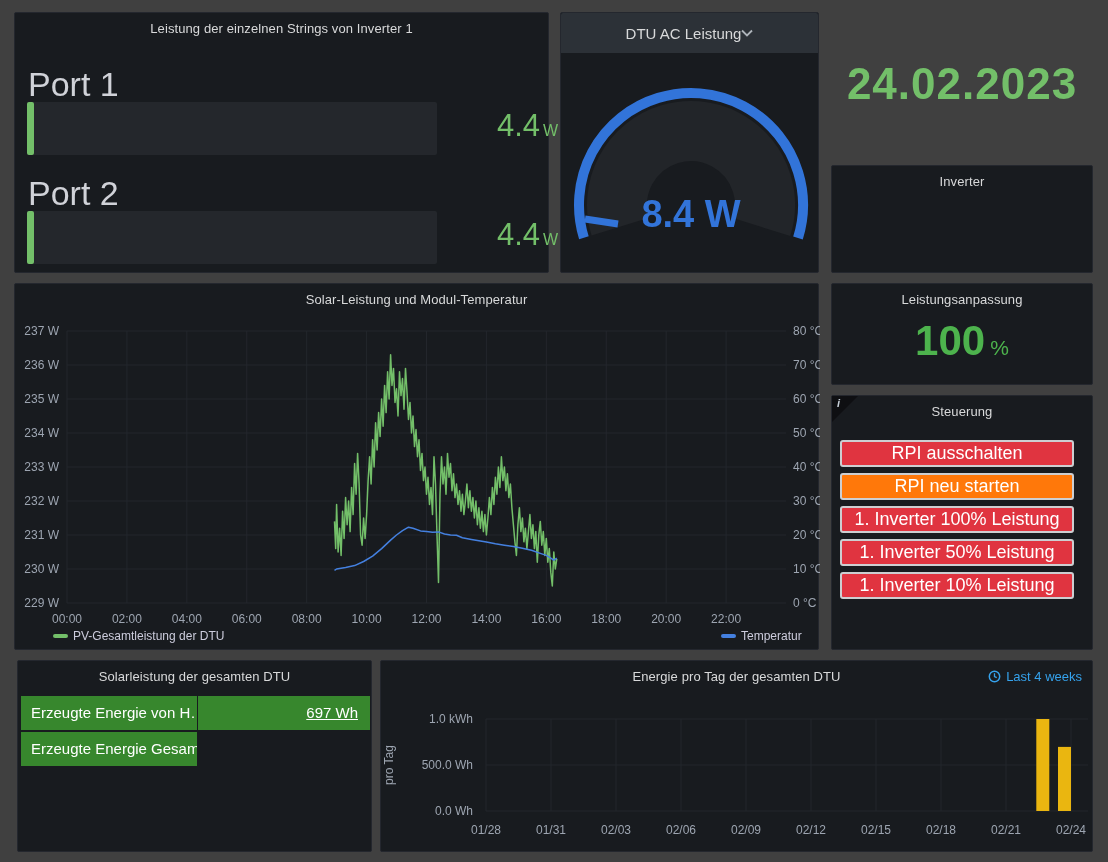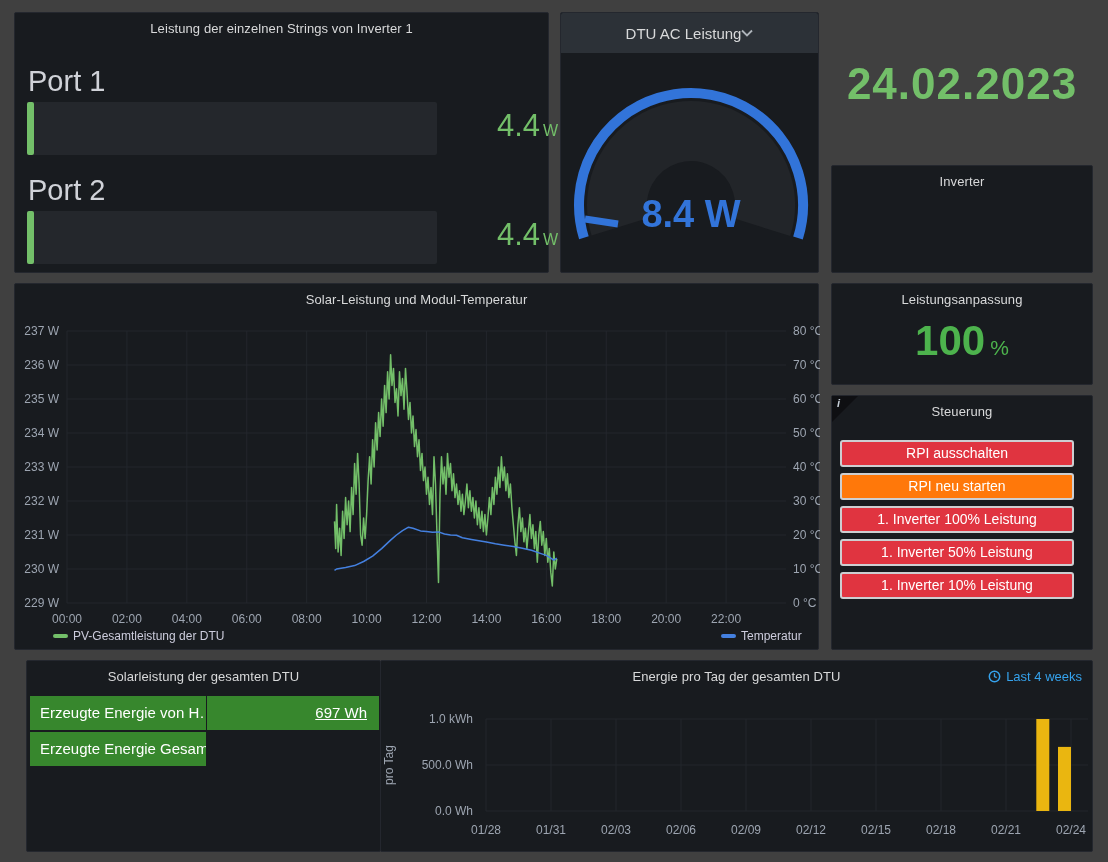--- a/index.html
+++ b/index.html
@@ -3,21 +3,21 @@
 <meta charset="utf-8">
 <style>
   html,body{margin:0;padding:0;background:#0c0d10;}
   body{font-family:"Liberation Sans", sans-serif; -webkit-font-smoothing:antialiased;}
   .stage{position:relative;width:1108px;height:862px;background:#404040;overflow:hidden;padding-left:27px;}
   .panel{position:absolute;background:#181b1f;border:1px solid #24272e;border-radius:2px;box-sizing:border-box;}
   .panel.transparent{background:transparent;border:none;}
   .panel h2{margin:0;padding-top:8px;text-align:center;font-size:13px;font-weight:500;color:#d8d9da;letter-spacing:.1px;}
   
   #p-strings{left:14px;top:12px;width:535px;height:261px;}
-  .port-label{position:absolute;left:13px;font-size:29px;font-weight:400;color:#d0d2d8;}
+  .port-label{position:absolute;left:13px;font-size:34px;font-weight:400;color:#d0d2d8;}
   .bargauge{position:absolute;left:12px;width:410px;height:53px;background:#24272c;border-radius:2px;}
   .bar-sliver{position:absolute;left:0;top:0;width:7px;height:100%;background:#73BF69;border-radius:2px;}
   .port-value{position:absolute;left:438px;width:100px;color:#73BF69;white-space:nowrap;margin-left:44px;}
   .port-value .big{font-size:31px;font-weight:400;}
   .port-value .unit{font-size:16px;margin-left:3px;}
   
   #p-gauge{left:560px;top:12px;width:259px;height:261px;}
   .gauge-header{height:40px;background:#2c3137;display:flex;align-items:center;justify-content:center;color:#d8d9da;font-size:15px;font-weight:500;cursor:pointer;border-radius:2px 2px 0 0;}
   
   #p-date{left:831px;top:12px;width:262px;height:143px;display:flex;align-items:center;justify-content:center;}
@@ -31,23 +31,23 @@
   
   #p-adjust{left:831px;top:283px;width:262px;height:102px;}
   .adj-value{margin-top:10px;text-align:center;color:#4DB34D;}
   .adj-value .big{font-size:42px;font-weight:700;}
   .adj-value .unit{font-size:21px;margin-left:5px;}
   
   #p-control{left:831px;top:395px;width:262px;height:255px;}
   .corner{position:absolute;left:0;top:0;width:0;height:0;border-top:26px solid #0e0f12;border-right:26px solid transparent;cursor:pointer;}
   .corner span{position:absolute;left:5px;top:-25px;font-size:11px;font-weight:700;font-style:italic;color:#c7d0d9;}
   .btns{position:absolute;left:8px;top:44px;width:234px;}
-  .ctl-btn{display:block;width:100%;height:27px;margin-bottom:6px;border:2px solid #cdced1;border-radius:3px;color:#fff;font-size:14px;font-family:"Liberation Sans",sans-serif;cursor:pointer;padding:0;line-height:23px;}
-  
-  #p-table{left:26px;top:660px;width:355px;height:192px;}
+  .ctl-btn{display:block;width:100%;height:27px;margin-bottom:6px;border:2px solid #cdced1;border-radius:3px;color:#fff;font-size:18px;font-family:"Liberation Sans",sans-serif;cursor:pointer;padding:0;line-height:23px;}
+  
+  #p-table{left:17px;top:660px;width:355px;height:192px;}
   .trow{position:absolute;left:3px;width:349px;height:34px;display:grid;grid-template-columns:176px 1fr;gap:1px;}
   .tcell{background:#37872D;color:#fff;font-size:15px;line-height:34px;white-space:nowrap;overflow:hidden;}
   .tcell.lbl{padding-left:10px;}
   .tcell.val{text-align:right;padding-right:12px;text-decoration:underline;}
   
   #p-energy{left:380px;top:660px;width:713px;height:192px;}
   #bar-chart{position:absolute;left:0;top:26px;}
   .timerange{position:absolute;right:10px;top:8px;display:flex;align-items:center;gap:5px;color:#35A2EC;font-size:13px;font-weight:500;cursor:pointer;text-decoration:none;}
 </style>
 </head>

